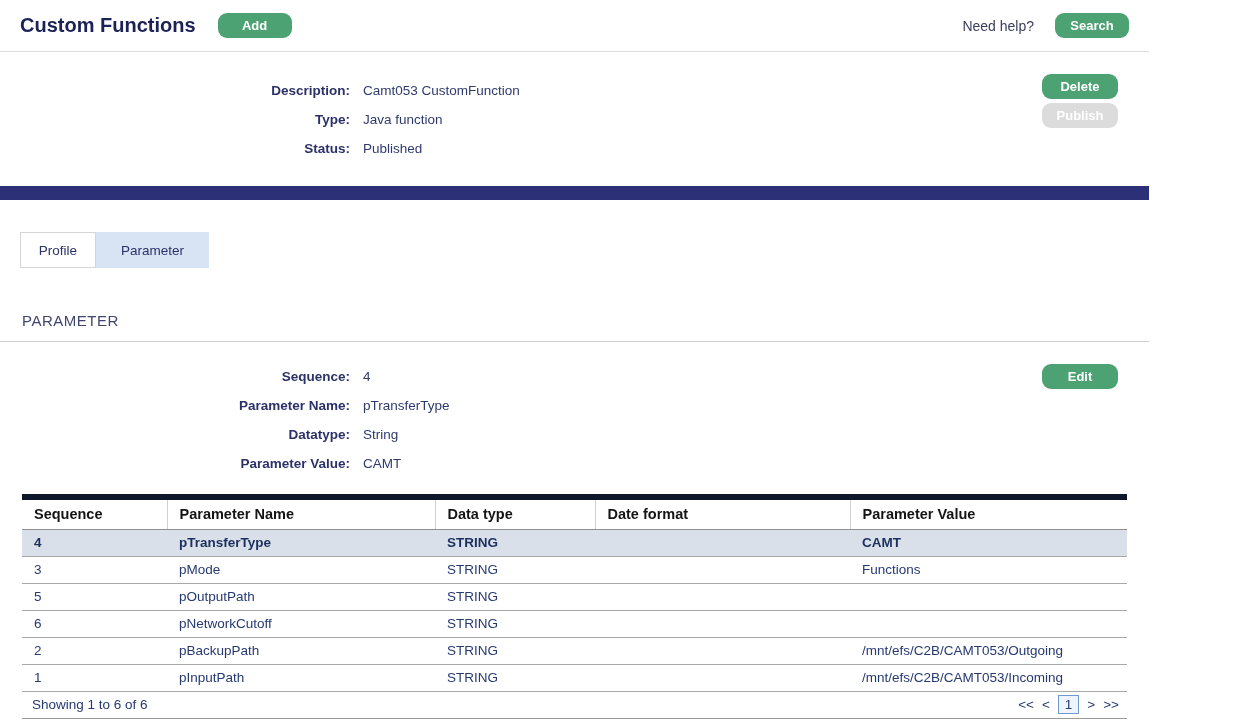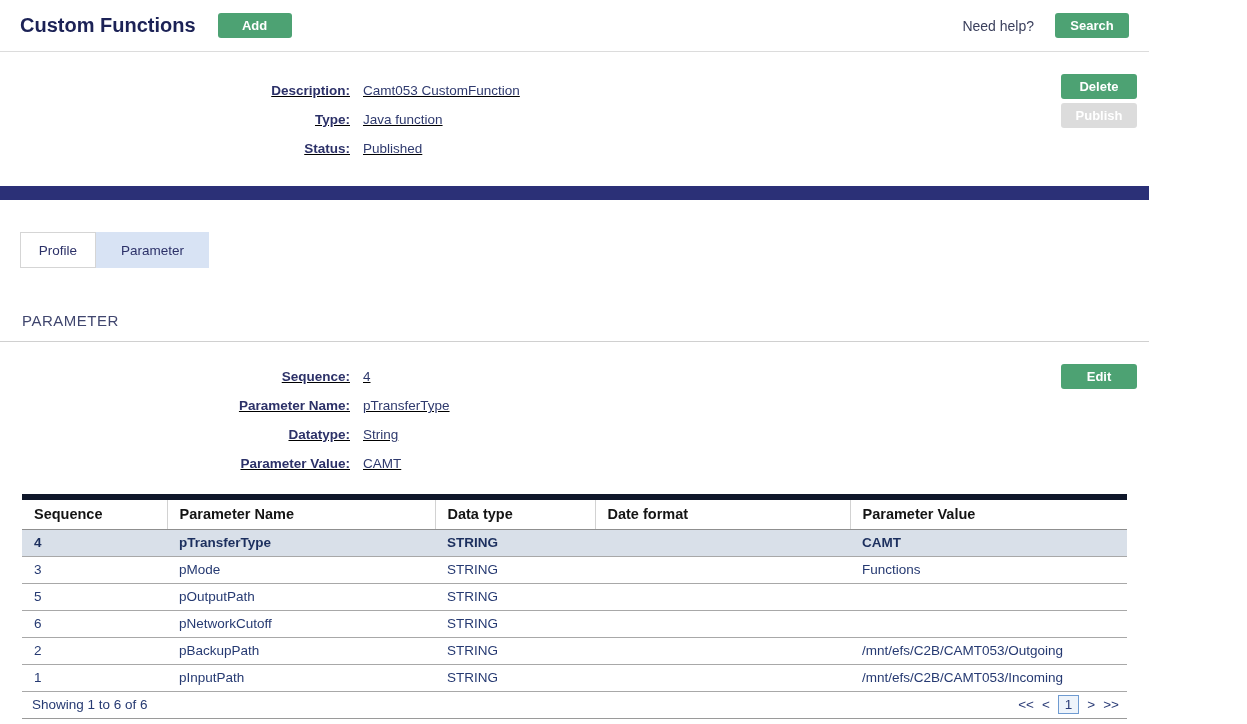--- a/index.html
+++ b/index.html
@@ -5,34 +5,34 @@
   * { margin:0; padding:0; box-sizing:border-box; }
   html,body { width:1247px; height:724px; background:#fff;
     font-family:"Liberation Sans", sans-serif; overflow:hidden; }
   .page { width:1149px; height:724px; position:relative; background:#fff; }
 
   
   .topbar { height:52px; display:flex; align-items:center; padding:0 20px;
     border-bottom:1px solid #dcdcdc; }
   .page-title { font-size:20px; font-weight:700; color:#1c2256; margin-right:22px; }
   .btn { display:inline-block; background:#4da273; color:#fff; font-weight:700;
-    font-size:13px; border:none; border-radius:3px; padding:5px 0; width:76px;
+    font-size:13px; border:none; border-radius:9px; padding:5px 0; width:76px;
     text-align:center; cursor:pointer; font-family:"Liberation Sans", sans-serif; }
   .btn.small { width:74px; }
   .btn.disabled { background:#dcdcdc; cursor:default; }
   .topbar-right { margin-left:auto; display:flex; align-items:center; gap:21px; }
   .need-help { font-size:14px; color:#3a3f5c; }
 
   
   .detail-card { position:relative; padding-top:24px; height:134px; }
-  .field-grid { display:grid; grid-template-columns:350px auto; column-gap:13px;text-decoration:underline; }
+  .field-grid { display:grid; grid-template-columns:350px auto; column-gap:13px; }
   .field-grid .lbl { text-align:right; font-weight:700; font-size:13.5px;
     color:#2c3168; padding:7px 0; }
   .field-grid .val { font-size:13.5px; color:#2f3a6e; padding:7px 0; }
-  .card-buttons { position:absolute; right:12px; top:22px; display:flex;
+  .card-buttons { position:absolute; right:31px; top:22px; display:flex;
     flex-direction:column; gap:4px; }
 
   .navy-bar { height:14px; background:#2b3077; width:100%; }
 
   
   .tabs { display:flex; margin:32px 0 0 20px; }
   .tab { height:36px; display:flex; align-items:center; justify-content:center;
     font-size:13.5px; color:#2c3168; cursor:pointer; }
   .tab.inactive { width:76px; background:#fff; border:1px solid #d5d5d5; }
   .tab.active { width:113px; background:#d8e3f4; border:none; }

